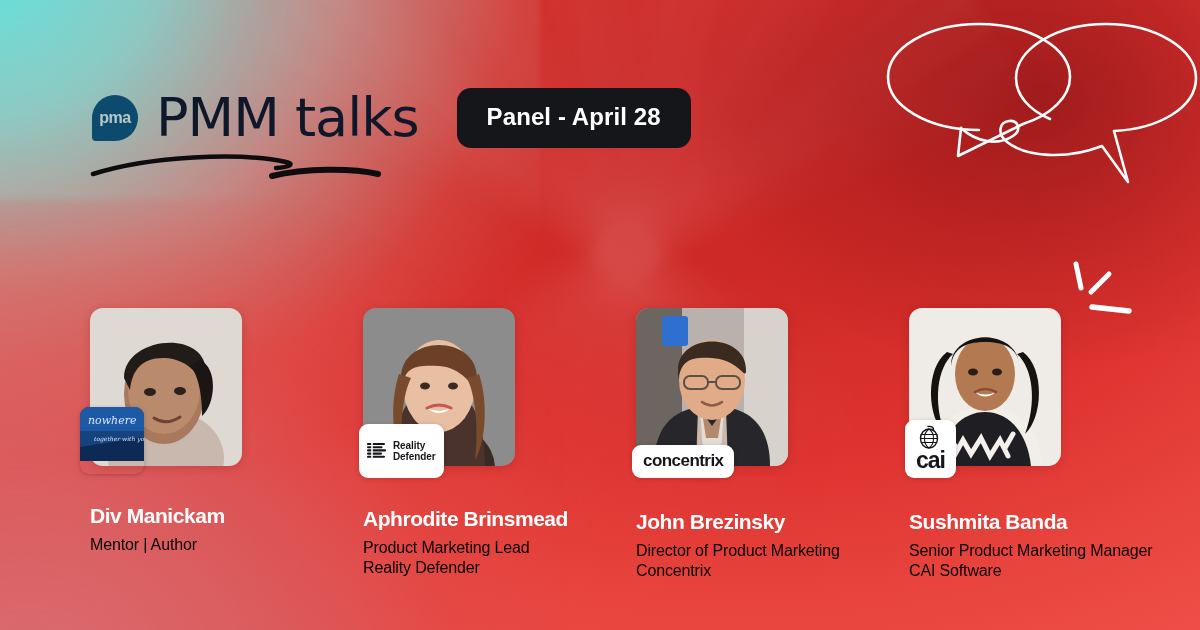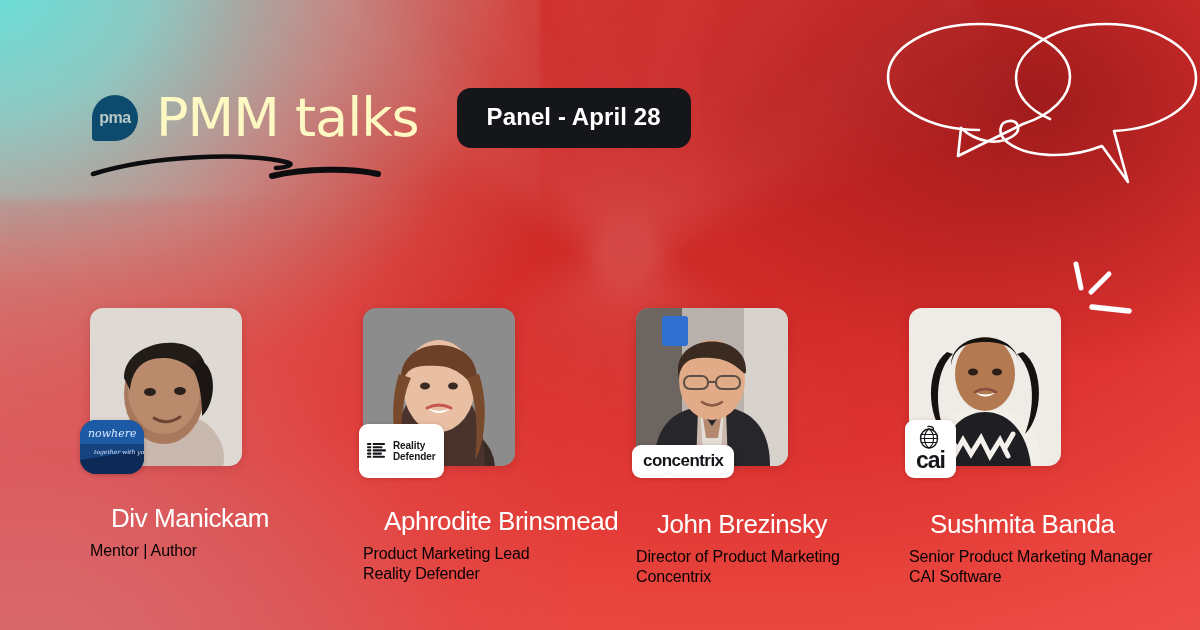--- a/index.html
+++ b/index.html
@@ -66,21 +66,21 @@
     display:flex; align-items:center; justify-content:center;
   }
   .pma-logo span {
     font-size:16px; font-weight:700; letter-spacing:-.5px;
     color:#b9c9c6; line-height:1;
     font-family:"Liberation Sans", sans-serif;
   }
   .brand {
     margin-left:18px;
     font-size:54px; line-height:1;
-    color:#fef9c3; font-weight:400; letter-spacing:-1px;
+    color:#0f172a; font-weight:400; letter-spacing:-1px;
     font-family:"DejaVu Sans", sans-serif;
     text-align:right;
   }
   .pill {
     margin-left:38px;
     background:#15161a; color:#fff;
     border-radius:14px;
     padding:15px 30px 17px;
     font-size:24px; font-weight:700; letter-spacing:.1px;
     white-space:nowrap;
@@ -137,31 +137,30 @@
     font-size:17px; font-weight:700; color:#14161a;
     letter-spacing:-.55px; position:relative; padding:1px 2px 2px;
   }
   .badge-cai { padding:5px 11px 6px 8px;flex-direction:column; }
   .badge-cai .bt {
     font-size:23px; font-weight:700; color:#14161a;
     letter-spacing:-1px; margin-left:3px; line-height:1;
   }
   .book {
     position:absolute; left:-10px; bottom:-8px;
-    width:64px; height:54px; border-radius:16px;
+    width:64px; height:67px; border-radius:9px;
     overflow:hidden; z-index:3;
     box-shadow:0 1px 4px rgba(60,0,0,.25);
   }
 
   .sp-name {
     margin-top:37px;
-    color:#fff; font-weight:400;
-    font-size:26px; letter-spacing:-.45px; line-height:1.2;
+    color:#fff; font-weight:700;
+    font-size:21px; letter-spacing:-.45px; line-height:1.2;
     white-space:nowrap;
-    margin-left:21px;
   }
   .sp-line {
     color:#000000; font-size:16px; line-height:20px;
     letter-spacing:-.15px; white-space:nowrap;
     opacity:.97;
   }
   .sp-lines { margin-top:7px; }
   .sp-2 .sp-name, .sp-3 .sp-name, .sp-4 .sp-name { margin-top:40px; }
   .sp-3 .sp-name, .sp-4 .sp-name { margin-top:43px; }
 </style>

